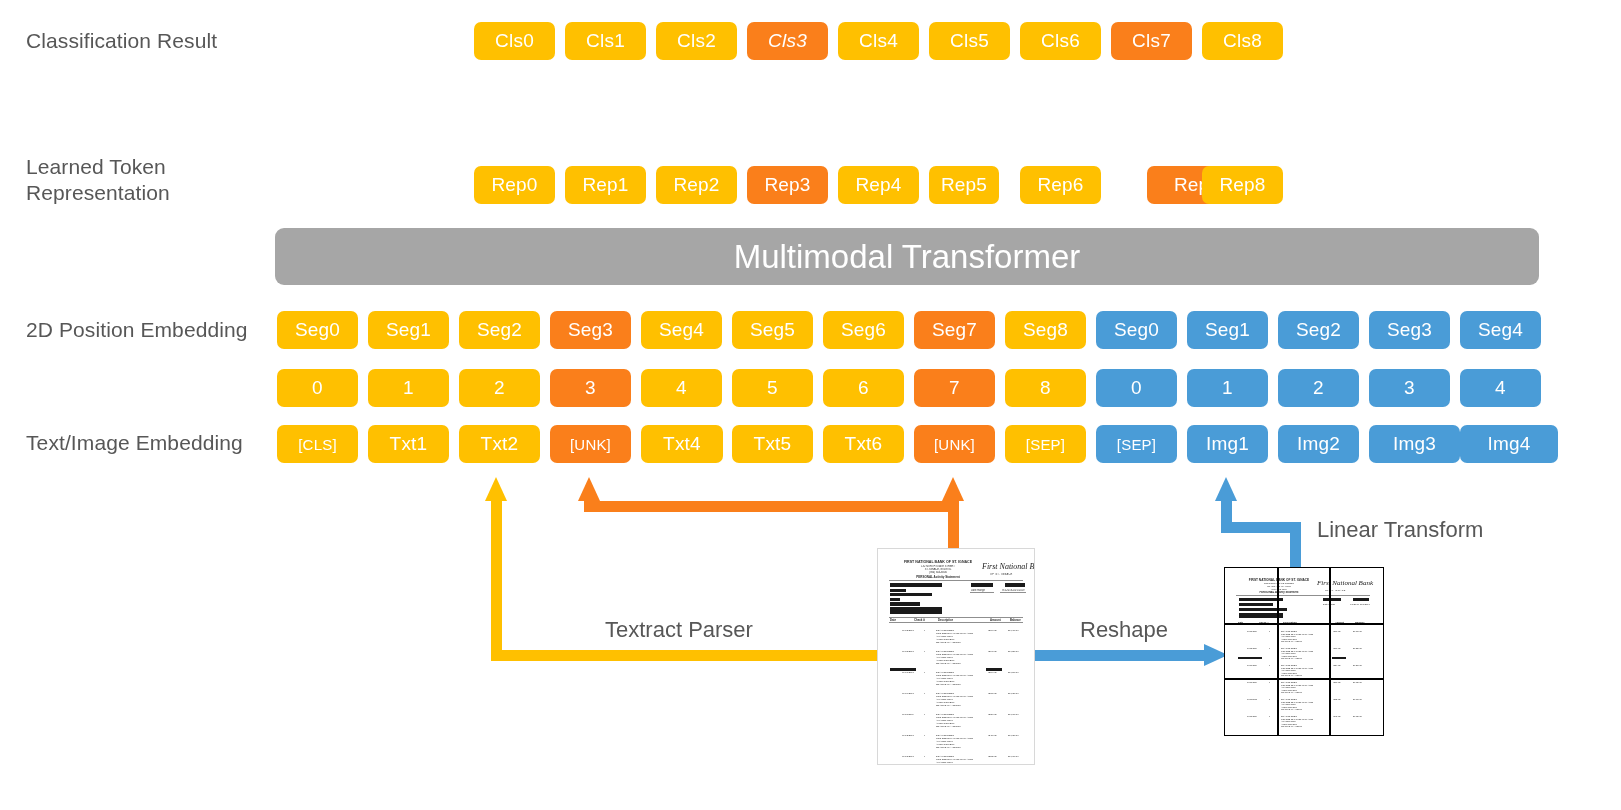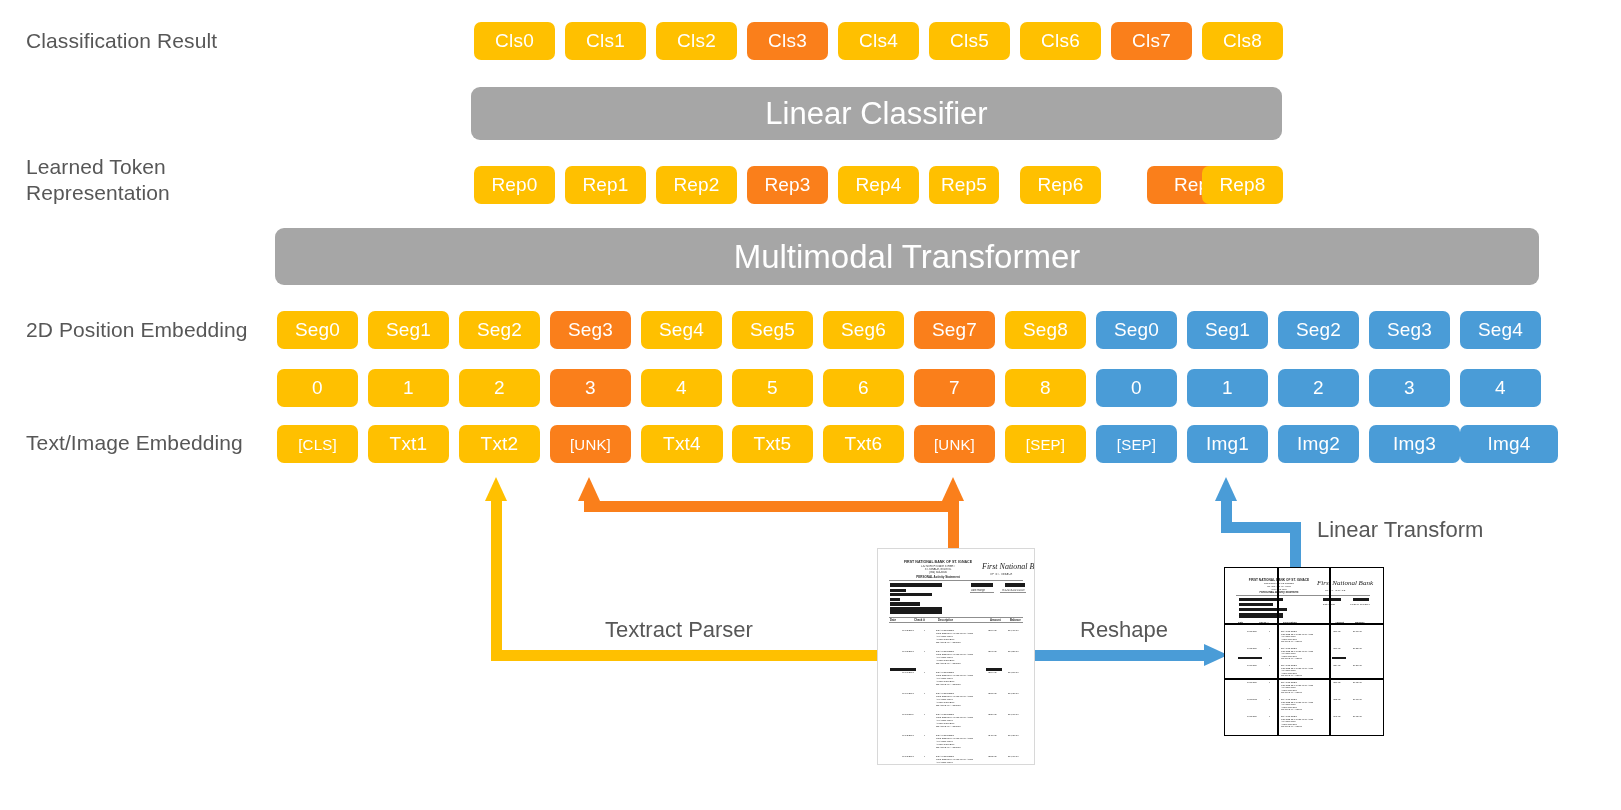--- a/index.html
+++ b/index.html
@@ -119,21 +119,21 @@
 
   <div class="row-label" style="left:26px; top:317px;">2D Position Embedding</div>
 
 
   <div class="row-label" style="left:26px; top:430px;">Text/Image Embedding</div>
 
   <div id="row-classification">
       <div class="tok yellow" style="left: 474px; top: 22px; width: 81px;">Cls0</div>
       <div class="tok yellow" style="left: 565px; top: 22px; width: 81px;">Cls1</div>
       <div class="tok yellow" style="left: 656px; top: 22px; width: 81px;">Cls2</div>
-      <div class="tok orange" style="left: 747px; top: 22px; width: 81px;">Cls3</div>
+      <div class="tok orange" style="left: 747px; top: 22px; width: 81px; font-style: italic;">Cls3</div>
       <div class="tok yellow" style="left: 838px; top: 22px; width: 81px;">Cls4</div>
       <div class="tok yellow" style="left: 929px; top: 22px; width: 81px;">Cls5</div>
       <div class="tok yellow" style="left: 1020px; top: 22px; width: 81px;">Cls6</div>
       <div class="tok orange" style="left: 1111px; top: 22px; width: 81px;">Cls7</div>
       <div class="tok yellow" style="left: 1202px; top: 22px; width: 81px;">Cls8</div>
     </div>
   <div id="row-representation">
       <div class="tok yellow" style="left: 474px; top: 166px; width: 81px;">Rep0</div>
       <div class="tok yellow" style="left: 565px; top: 166px; width: 81px;">Rep1</div>
       <div class="tok yellow" style="left: 656px; top: 166px; width: 81px;">Rep2</div>
@@ -186,21 +186,20 @@
       <div class="tok yellow" style="left: 823px; top: 425px; width: 81px;">Txt6</div>
       <div class="tok orange small" style="left: 914px; top: 425px; width: 81px;">[UNK]</div>
       <div class="tok yellow small" style="left: 1005px; top: 425px; width: 81px;">[SEP]</div>
       <div class="tok blue small" style="left: 1096px; top: 425px; width: 81px;">[SEP]</div>
       <div class="tok blue" style="left: 1187px; top: 425px; width: 81px;">Img1</div>
       <div class="tok blue" style="left: 1278px; top: 425px; width: 81px;">Img2</div>
       <div class="tok blue" style="left: 1369px; top: 425px; width: 91px;">Img3</div>
       <div class="tok blue" style="left: 1460px; top: 425px; width: 98px;">Img4</div>
     </div>
 
-  <div class="bar" id="linear-classifier" style="left:471px; top:87px; width:811px; height:53px;">Linear Classifier</div>
 
   <div class="bar" id="multimodal-transformer" style="left:275px; top:228px; width:1264px; height:57px;">Multimodal Transformer</div>
 
   <div class="seg" style="left:584px; top:500px; width:11px; height:12px; background:#FA7F1B;"></div>
   <div class="arrowhead arrow-up" style="left:578px; top:477px; border-bottom:24px solid #FA7F1B;"></div>
 
   <div class="seg" style="left:584px; top:501px; width:375px; height:11px; background:#FA7F1B;"></div>
 
   <div class="seg" style="left:948px; top:501px; width:11px; height:11px; background:#FA7F1B;"></div>
   <div class="arrowhead arrow-up" style="left:942px; top:477px; border-bottom:24px solid #FA7F1B;"></div>

